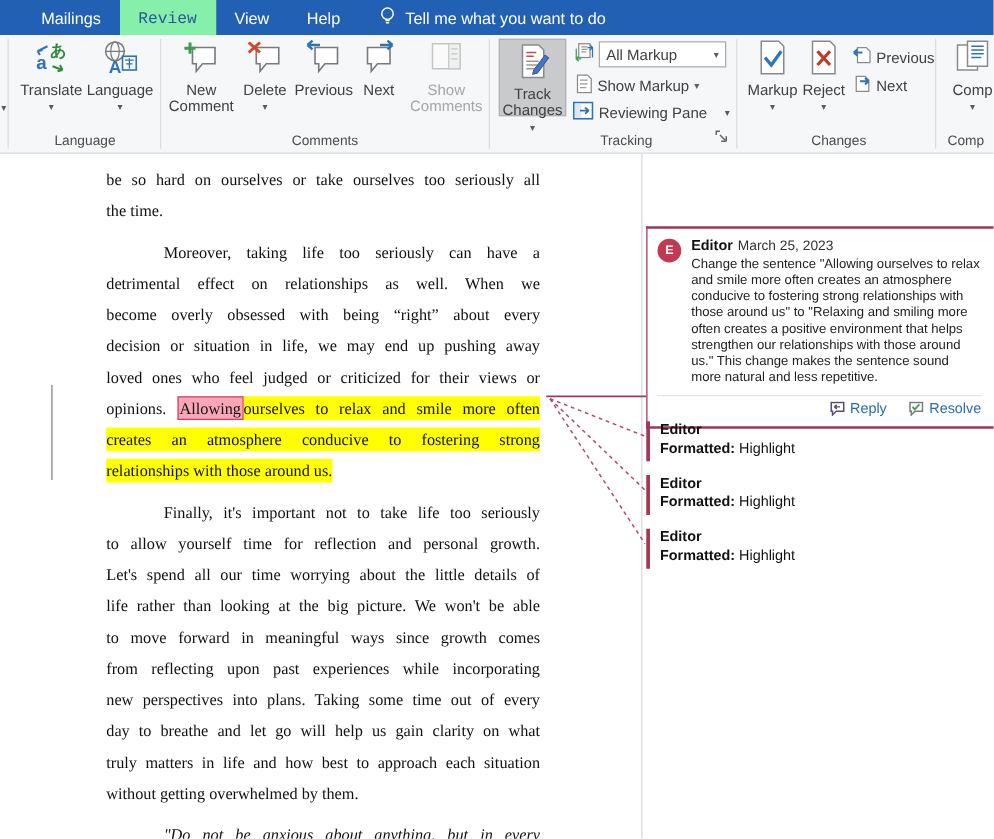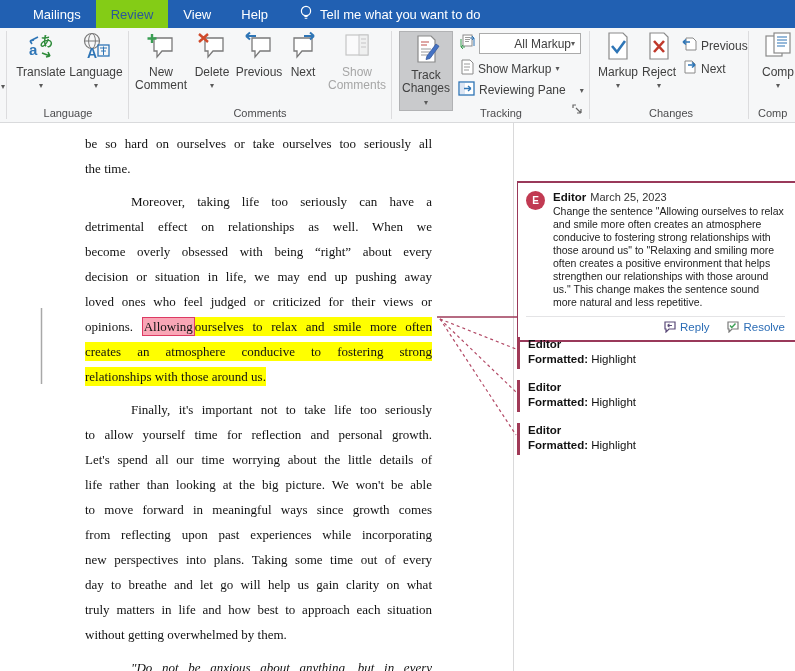--- a/index.html
+++ b/index.html
@@ -4,38 +4,38 @@
 <style>
   * { margin:0; padding:0; box-sizing:border-box; }
   html,body { width:795px; height:671px; overflow:hidden; }
   body { position:relative; background:#fff; font-family:"Liberation Sans",sans-serif; }
 
   
   .tabbar { position:absolute; top:0; left:0; right:0; height:28px; background:#2160b2;
             display:flex; align-items:stretch; color:#fff; font-size:13px; }
   .tabbar .pad { width:18px; }
   .tab { display:flex; align-items:center; padding:0 15px; cursor:default; }
-  .tab.active { background:#84cc16; color:#2b579a; }
+  .tab.active { background:#86efac; color:#2b579a;font-family:Liberation Mono, monospace; }
   .tellme { display:flex; align-items:center; gap:7px; margin-left:16px; }
 
   
   .ribbon { position:absolute; top:28px; left:0; right:0; height:95px; background:#f6f7f8;
             border-bottom:1px solid #d9dadc; font-size:12px; color:#404040; }
   .vsep { position:absolute; top:3px; bottom:3px; width:1px; background:#dcdcde; }
   .group-label { position:absolute; bottom:3px; font-size:11px; color:#4c4c4e; text-align:center; }
   .bigbtn { position:absolute; top:3px; display:flex; flex-direction:column; align-items:center;
             text-align:center; line-height:13px; }
   .bigbtn .lbl { margin-top:2px; }
   .caret { font-size:8px; color:#5a5a5a; line-height:9px; margin-top:2px; }
   .caret-in { font-size:8px; color:#5a5a5a; }
   .disabled { color:#a6a6a6; }
   .rowbtn { position:absolute; display:flex; align-items:center; gap:4px; white-space:nowrap; }
   .tracked-on { background:#c9cacc; border:1px solid #b1b2b4; border-radius:0; }
   .combo { position:absolute; width:102px; height:21px; background:#fff; border:1px solid #ababab;
-           display:flex; align-items:center; justify-content:flex-end; padding:0 5px; }
+           display:flex; align-items:center; justify-content:space-between; padding:0 5px; }
 
   
   .doc-text { position:absolute; left:85px; top:131px; width:347px;
               font-family:"Liberation Serif",serif; font-size:13px; color:#111; }
   .doc-line { height:25px; line-height:25px; text-align:justify; text-align-last:justify; }
   .doc-line.indent { text-indent:46px; margin-top:8px; }
   .doc-line.para-end { text-align-last:left; }
   .doc-line.italic { font-style:italic; }
   .hl-yellow { background:#ffff00; padding:2px 0; }
   .hl-anchor { background:#f9a6b6; border:1px solid #dd3a63; padding:1px 1px; }
@@ -163,21 +163,21 @@
         <rect x="4" y="4" width="22" height="20" fill="#fff" stroke="#8a8a8a" stroke-width="1.2"></rect>
         <rect x="17" y="4" width="9" height="20" fill="#e8e8e8" stroke="#8a8a8a" stroke-width="1"></rect>
         <path d="M19 8h5M19 12h5M19 16h5" stroke="#8a8a8a" stroke-width="1"></path>
       </svg>
     </span>
     <span class="lbl">Show Comments</span>
   </div>
   <div class="group-label" style="left:134px;width:252px">Comments</div>
   <div class="vsep" style="left:391px"></div>
 
-  <div class="bigbtn tracked-on" style="left:399px;width:54px;height:80px;padding-top:2px">
+  <div class="bigbtn tracked-on" style="left:399px;width:54px;height:62px;padding-top:2px">
     <span class="icon">
       <svg width="30" height="30" viewBox="0 0 30 30">
         <path d="M7 2h13l4 4v22H7z" fill="#fff" stroke="#8a8a8a" stroke-width="1.2"></path>
         <path d="M10 8h8M10 11h6" stroke="#c0504d" stroke-width="1.2"></path>
         <path d="M10 15h10M10 18h9M10 21h7" stroke="#9a9a9a" stroke-width="1.2"></path>
         <path d="M16 22 L25 10 l3 2.2 L19 24.5 l-4 1z" fill="#4472c4" stroke="#35589a" stroke-width="0.8"></path>
       </svg>
     </span>
     <span class="lbl"><span>Track Changes</span> <span class="caret-in">▾</span></span>
   </div>

